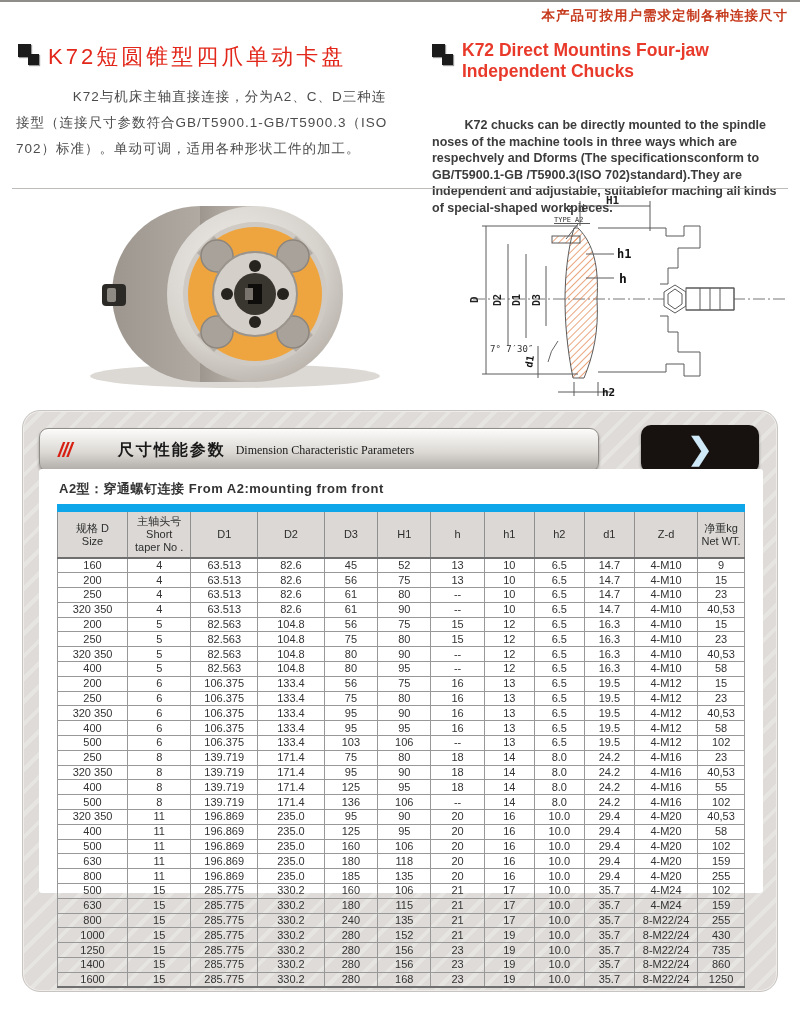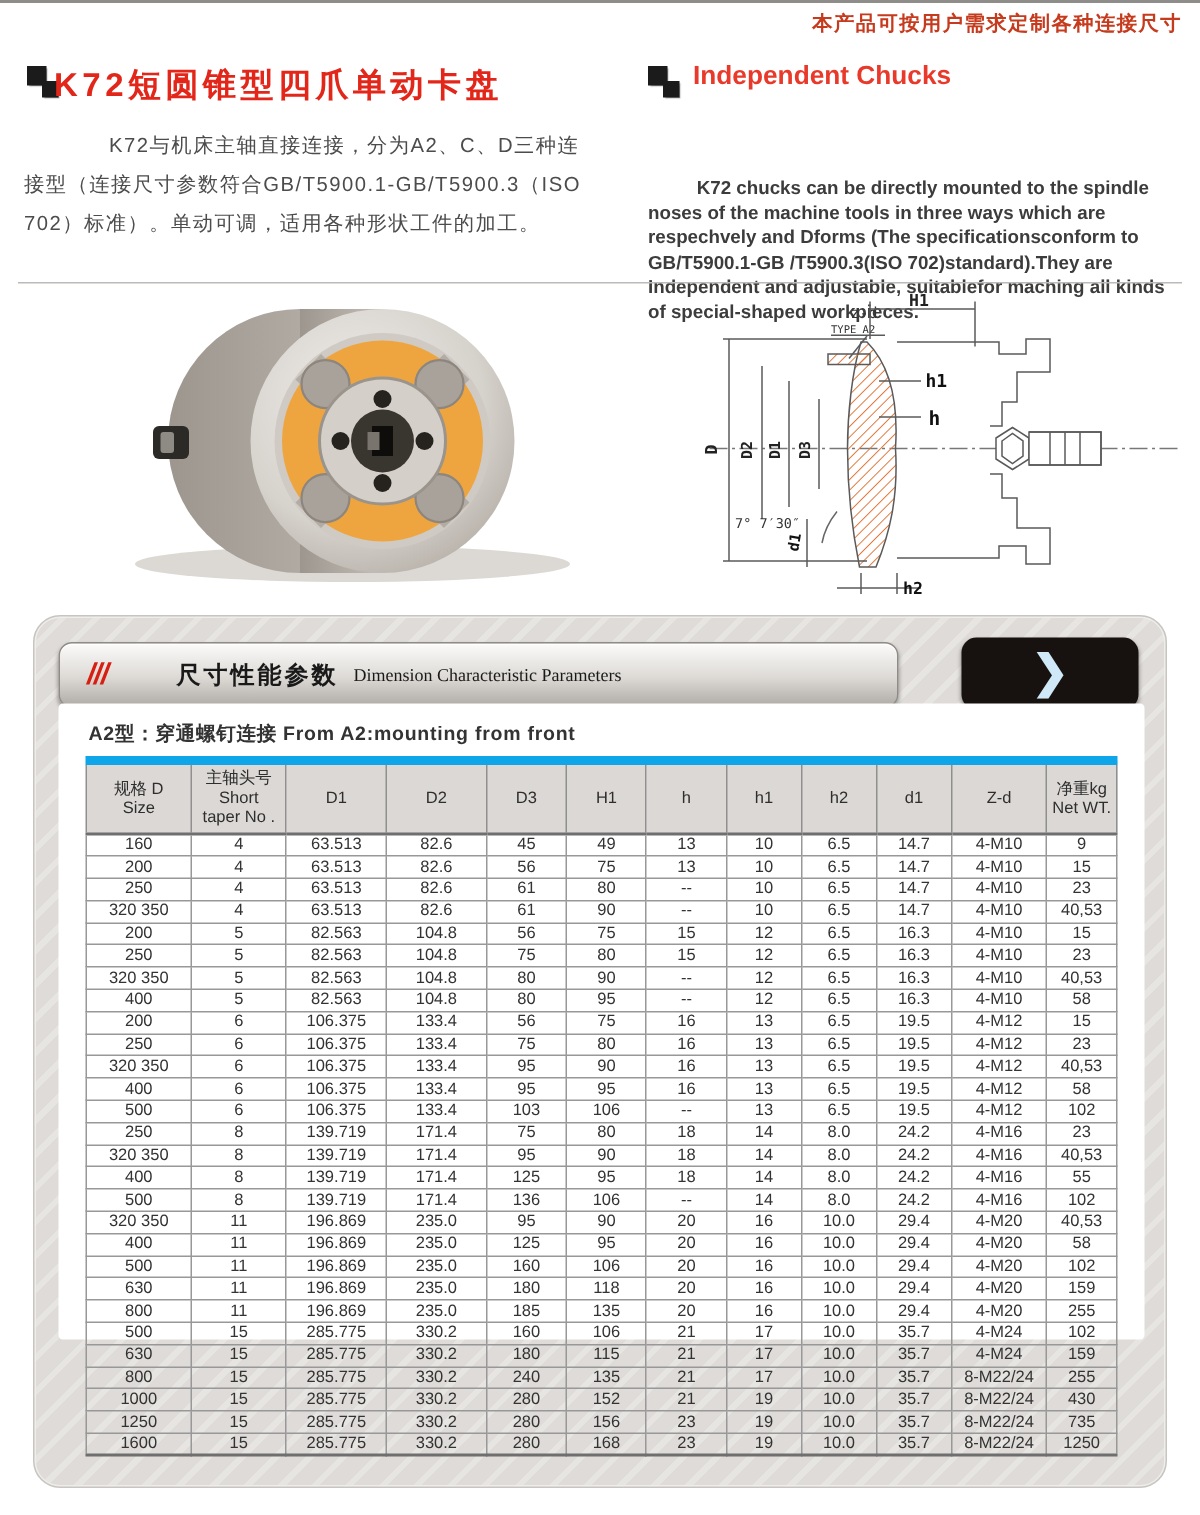--- a/index.html
+++ b/index.html
@@ -5,21 +5,21 @@
   * { margin:0; padding:0; box-sizing:border-box; }
   body { width:800px; height:1010px; background:#ffffff; font-family:"Liberation Sans", sans-serif; position:relative; overflow:hidden; }
   #page { position:absolute; inset:0; border-top:2px solid #8f8d8a; }
 
   .top-note { position:absolute; top:5px; right:12px; font-size:13.5px; font-weight:bold; color:#c63b1e; letter-spacing:1px; }
 
   .bullet { position:absolute; width:22px; height:22px; }
   .bullet .sq1 { position:absolute; left:0; top:0; width:13px; height:13px; background:#1b1b1b; box-shadow:1px 1px 1px rgba(0,0,0,.4);}
   .bullet .sq2 { position:absolute; left:10px; top:10px; width:11px; height:11px; background:#1b1b1b; box-shadow:1px 1px 1px rgba(0,0,0,.4);}
 
-  .title-cn { position:absolute; left:36px; top:40px; font-size:22px; font-weight:bold; color:#e2271a; letter-spacing:3px; }
+  .title-cn { position:absolute; left:48px; top:40px; font-size:22px; font-weight:normal; color:#e2271a; letter-spacing:3px; }
   .para-cn  { position:absolute; left:16px; top:82px; width:382px; font-size:13.5px; line-height:26px; color:#4c4c4c; text-indent:4.2em; letter-spacing:1px; }
 
   .title-en { position:absolute; left:462px; top:38px; font-size:17.5px; font-weight:600; color:#e8392a; line-height:21px; }
   .para-en  { position:absolute; left:432px; top:85px; width:356px; font-size:12.5px; font-weight:bold; line-height:16.5px; color:#3c3c3c; text-indent:2.6em;margin-top:30px; }
 
   .divider { position:absolute; left:12px; right:12px; top:186px; border-top:1px solid #bdbab7; }
 
   .photo-wrap   { position:absolute; left:60px;  top:196px; }
   .drawing-wrap { position:absolute; left:428px; top:194px; }
 
@@ -34,21 +34,21 @@
   .banner-cn { font-size:16px; font-weight:bold; color:#191919; letter-spacing:2px;margin-left:36px; }
   .banner-en { font-family:"Liberation Serif", serif; font-size:12px; font-weight:normal; color:#191919; }
   .arrow-btn { position:absolute; right:18px; top:14px; width:118px; height:48px; background:#17120f; border:none; border-radius:10px;
            color:#cfe9f8; font-size:30px; font-weight:bold; cursor:pointer; line-height:44px; text-align:center;
            box-shadow:0 2px 3px rgba(0,0,0,.4); }
 
   .white-panel { position:absolute; left:16px; top:58px; width:724px; height:424px; background:#ffffff; border-radius:3px;text-decoration:underline; }
   .subtitle { position:absolute; left:20px; top:11px; font-size:13px; font-weight:600; color:#333; letter-spacing:.5px; }
 
   table.params { position:absolute; left:18px; top:35px; width:688px; border-collapse:collapse; table-layout:fixed;
-           border-top:6px solid #0ea5e9; border-bottom:2px solid #6f6f6f; }
+           border-top:8px solid #0ea5e9; border-bottom:2px solid #6f6f6f; }
   table.params th { background:#dbd8d5; font-size:11px; font-weight:normal; color:#2e2e2e; line-height:13px;
            border:1px solid #8f8f8f; border-bottom:2px solid #6f6f6f; padding:3px 1px; white-space:pre-line; text-align:center; vertical-align:middle;}
   table.params td { font-size:11px; color:#333; text-align:center; border:1px solid #989898; padding:0; height:14.8px; line-height:13px; }
 
   svg text { font-family:"DejaVu Sans Mono", monospace; }
 </style>
 </head>
 <body>
 
 <div id="page">
@@ -60,20 +60,21 @@
       <div class="sq2"></div>
   </div>
   <div class="title-cn">K72短圆锥型四爪单动卡盘</div>
   <div class="para-cn">K72与机床主轴直接连接，分为A2、C、D三种连接型（连接尺寸参数符合GB/T5900.1-GB/T5900.3（ISO 702）标准）。单动可调，适用各种形状工件的加工。</div>
 
   <div class="bullet" style="left:432px; top:42px;">
     <div class="sq1"></div>
       <div class="sq2"></div>
   </div>
   <div class="title-en">
+    <div>K72 Direct Mountins Four-jaw</div>
     <div>Independent Chucks</div>
   </div>
   <div class="para-en">K72 chucks can be directly mounted to the spindle noses of the machine tools in three ways which are respechvely and Dforms (The specificationsconform to GB/T5900.1-GB /T5900.3(ISO 702)standard).They are Independent and adjustable, suitablefor maching all kinds of special-shaped workpieces.</div>
 
   <div class="divider"></div>
 
   <div class="photo-wrap">
     <svg width="330" height="198" viewBox="0 0 330 198">
       <defs>
         <radialGradient id="face" cx="40%" cy="35%" r="80%">
@@ -232,21 +233,21 @@
 Net WT.</th>
             </tr>
         </thead>
         <tbody id="params-body">
             <tr>
               <td>160</td>
               <td>4</td>
               <td>63.513</td>
               <td>82.6</td>
               <td>45</td>
-              <td>49</td>
+              <td>52</td>
               <td>13</td>
               <td>10</td>
               <td>6.5</td>
               <td>14.7</td>
               <td>4-M10</td>
               <td>9</td>
             </tr>
             <tr>
               <td>200</td>
               <td>4</td>
@@ -605,20 +606,34 @@
               <td>280</td>
               <td>156</td>
               <td>23</td>
               <td>19</td>
               <td>10.0</td>
               <td>35.7</td>
               <td>8-M22/24</td>
               <td>735</td>
             </tr>
             <tr>
+              <td>1400</td>
+              <td>15</td>
+              <td>285.775</td>
+              <td>330.2</td>
+              <td>280</td>
+              <td>156</td>
+              <td>23</td>
+              <td>19</td>
+              <td>10.0</td>
+              <td>35.7</td>
+              <td>8-M22/24</td>
+              <td>860</td>
+            </tr>
+            <tr>
               <td>1600</td>
               <td>15</td>
               <td>285.775</td>
               <td>330.2</td>
               <td>280</td>
               <td>168</td>
               <td>23</td>
               <td>19</td>
               <td>10.0</td>
               <td>35.7</td>

